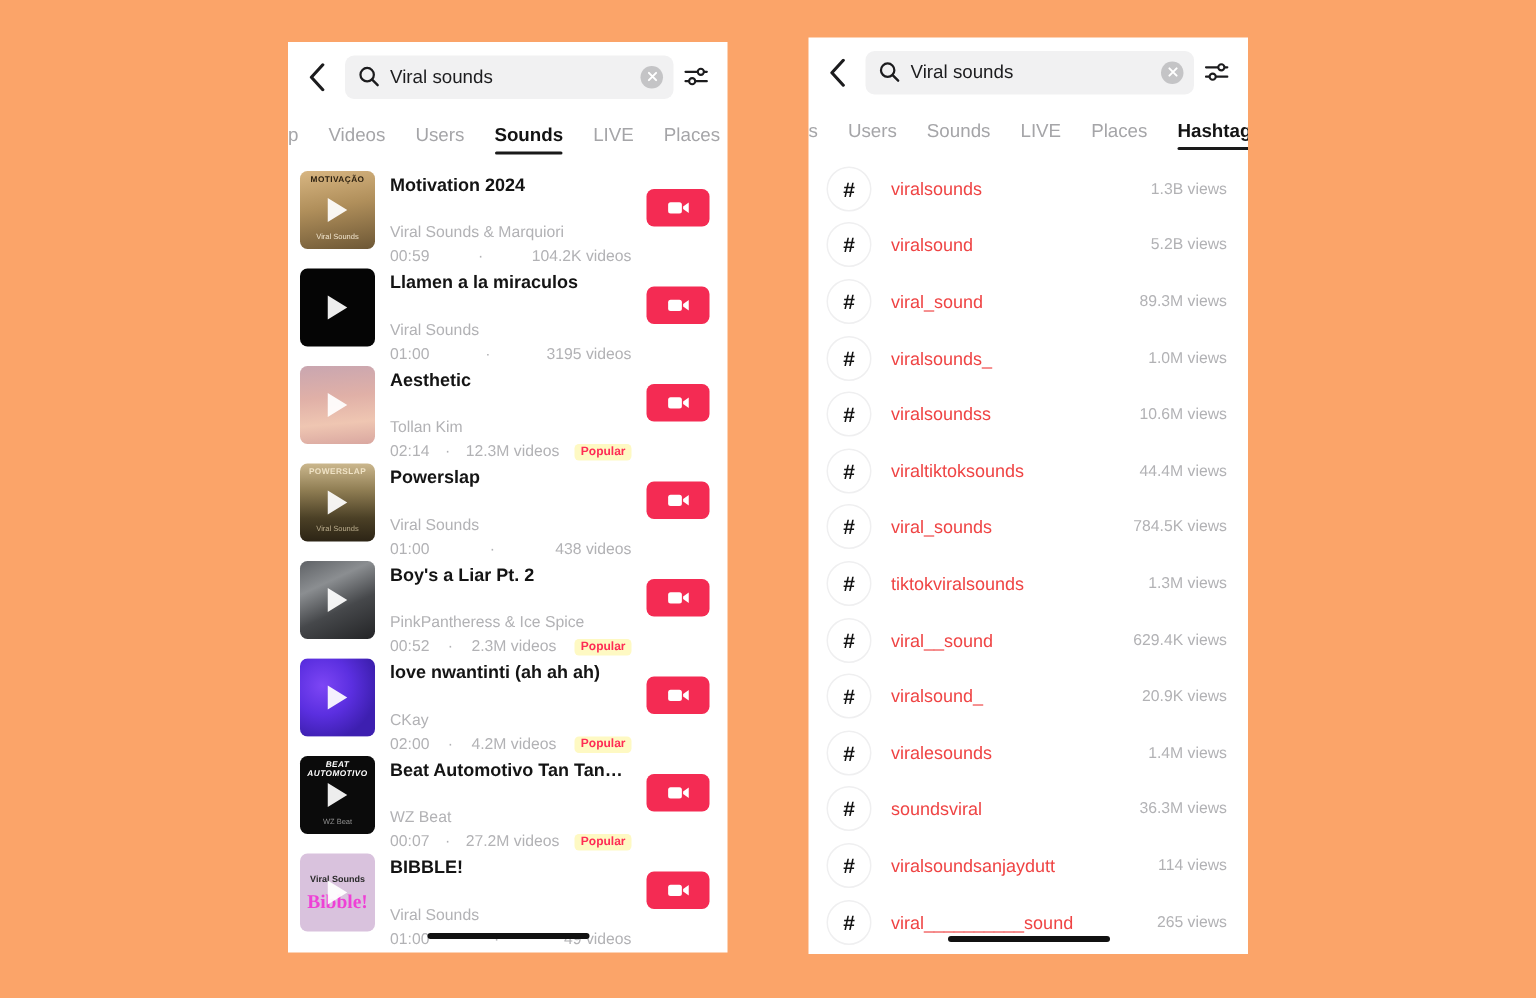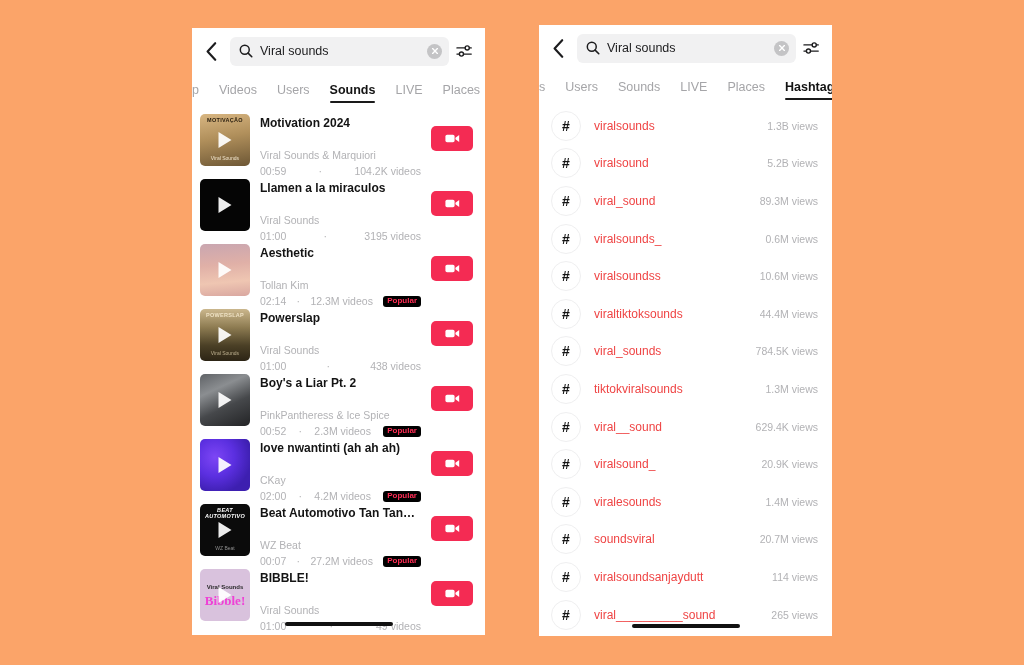--- a/index.html
+++ b/index.html
@@ -144,21 +144,21 @@
   }
   .smeta {
     font-size: 10.5px; color: #b2b2b5; line-height: 16px;
     display: flex; align-items: center; gap: 6px;
     white-space: nowrap;
     justify-content: space-between;
   }
   .badge-popular {
     font-size: 8px; font-weight: bold;
     color: #fe2c55;
-    background: #000000;
+    background: #fef9c3;
     border-radius: 3px;
     padding: 1.5px 4px;
     line-height: 1;
   }
   .use-btn {
     flex: 0 0 42px; width: 42px; height: 25px;
     background: #f42b53;
     border-radius: 5px;
     display: flex; align-items: center; justify-content: center;
     margin-top: 12px;
@@ -489,21 +489,21 @@
         <div class="hash-views">5.2B views</div>
       </div>
       <div class="hash-row">
         <div class="hash-circle">#</div>
         <div class="hash-name">viral_sound</div>
         <div class="hash-views">89.3M views</div>
       </div>
       <div class="hash-row">
         <div class="hash-circle">#</div>
         <div class="hash-name">viralsounds_</div>
-        <div class="hash-views">0.6M views</div>
+        <div class="hash-views">1.0M views</div>
       </div>
       <div class="hash-row">
         <div class="hash-circle">#</div>
         <div class="hash-name">viralsoundss</div>
         <div class="hash-views">10.6M views</div>
       </div>
       <div class="hash-row">
         <div class="hash-circle">#</div>
         <div class="hash-name">viraltiktoksounds</div>
         <div class="hash-views">44.4M views</div>
@@ -529,21 +529,21 @@
         <div class="hash-views">20.9K views</div>
       </div>
       <div class="hash-row">
         <div class="hash-circle">#</div>
         <div class="hash-name">viralesounds</div>
         <div class="hash-views">1.4M views</div>
       </div>
       <div class="hash-row">
         <div class="hash-circle">#</div>
         <div class="hash-name">soundsviral</div>
-        <div class="hash-views">20.7M views</div>
+        <div class="hash-views">36.3M views</div>
       </div>
       <div class="hash-row">
         <div class="hash-circle">#</div>
         <div class="hash-name">viralsoundsanjaydutt</div>
         <div class="hash-views">114 views</div>
       </div>
       <div class="hash-row">
         <div class="hash-circle">#</div>
         <div class="hash-name">viral__________sound</div>
         <div class="hash-views">265 views</div>

